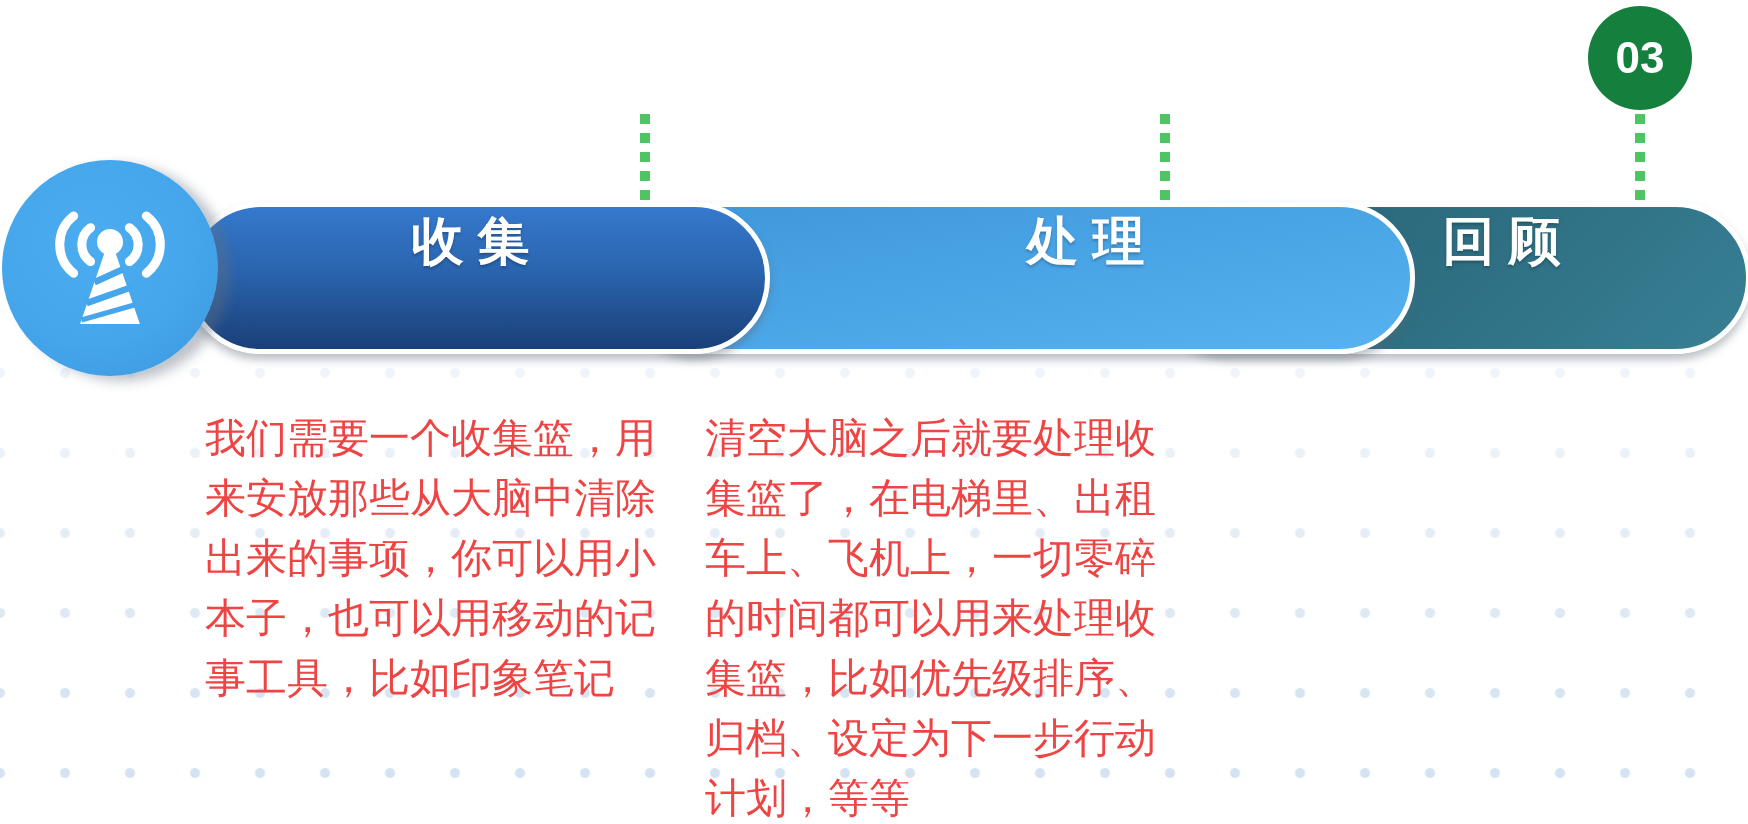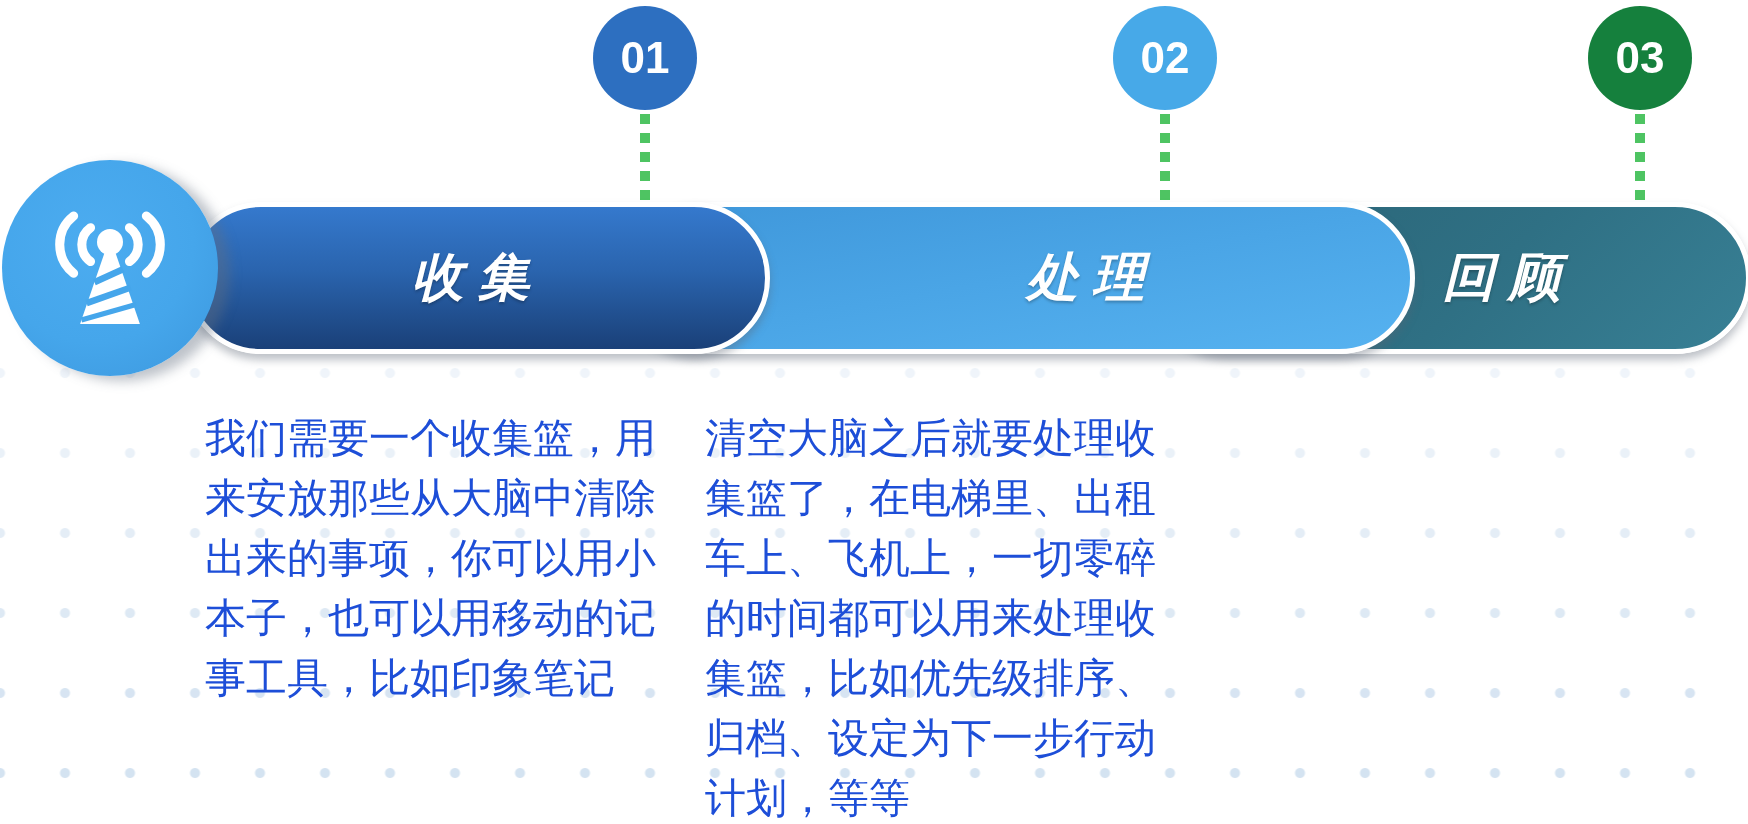--- a/index.html
+++ b/index.html
@@ -33,44 +33,43 @@
     position:absolute;top:114px;width:10px;height:91px;
     background:repeating-linear-gradient(to bottom,#4ec462 0 10px,transparent 10px 19px);
   }
   .conn-1{left:640px;}
   .conn-2{left:1160px;}
   .conn-3{left:1635px;}
 
   
   .bar{
     position:absolute;top:202px;height:142px;border:5px solid #ffffff;border-radius:76px;
-    display:flex;align-items:center;justify-content:center;
+    display:flex;align-items:flex-start;justify-content:center;
     box-shadow:0 6px 9px rgba(90,100,115,.40);
     color:#fff;font-size:52px;font-weight:bold;letter-spacing:14px;
     text-shadow:0 2px 3px rgba(0,0,0,.25);
-    font-style:italic;
   }
   .bar-1{left:185px;width:575px;z-index:3;
     background:linear-gradient(180deg,#3579cd 0%,#2a64ae 45%,#1a4078 100%);}
   .bar-2{left:620px;width:635px;z-index:2;padding-left:150px;
     background:linear-gradient(170deg,#3f97da 0%,#4aa5e6 50%,#56b2f0 100%);}
   .bar-3{left:1150px;width:475px;z-index:1;padding-left:116px;
     background:linear-gradient(135deg,#2a6375 0%,#2f7084 55%,#388095 100%);}
 
   
   .icon-circle{
     position:absolute;left:2px;top:160px;width:216px;height:216px;border-radius:50%;
     background:radial-gradient(circle at 42% 38%,#4cacf0 0%,#45a6eb 55%,#3c97dd 100%);
     box-shadow:12px 5px 12px rgba(100,112,128,.42);
     z-index:5;display:flex;align-items:center;justify-content:center;
   }
 
   
   .desc{
-    position:absolute;top:408px;color:#1d4ed8;font-size:41px;line-height:60px;
+    position:absolute;top:408px;color:#ef4444;font-size:41px;line-height:60px;
     white-space:pre-line;
   }
   .desc-1{left:205px;width:470px;}
   .desc-2{left:705px;width:470px;}
   .desc-3{left:1253px;width:470px;letter-spacing:8px;}
 </style>
 </head>
 <body>
 
 <div id="stage">
@@ -80,26 +79,20 @@
   <div class="bar bar-3">
     <span>回顾</span>
   </div>
   <div class="bar bar-2">
     <span>处理</span>
   </div>
   <div class="bar bar-1">
     <span>收集</span>
   </div>
 
-  <div class="badge badge-1">
-    <span>01</span>
-  </div>
-  <div class="badge badge-2">
-    <span>02</span>
-  </div>
   <div class="badge badge-3">
     <span>03</span>
   </div>
 
   <div class="connector conn-1"></div>
   <div class="connector conn-2"></div>
   <div class="connector conn-3"></div>
 
   <div class="icon-circle">
     <svg width="156" height="156" viewBox="0 0 120 120">

